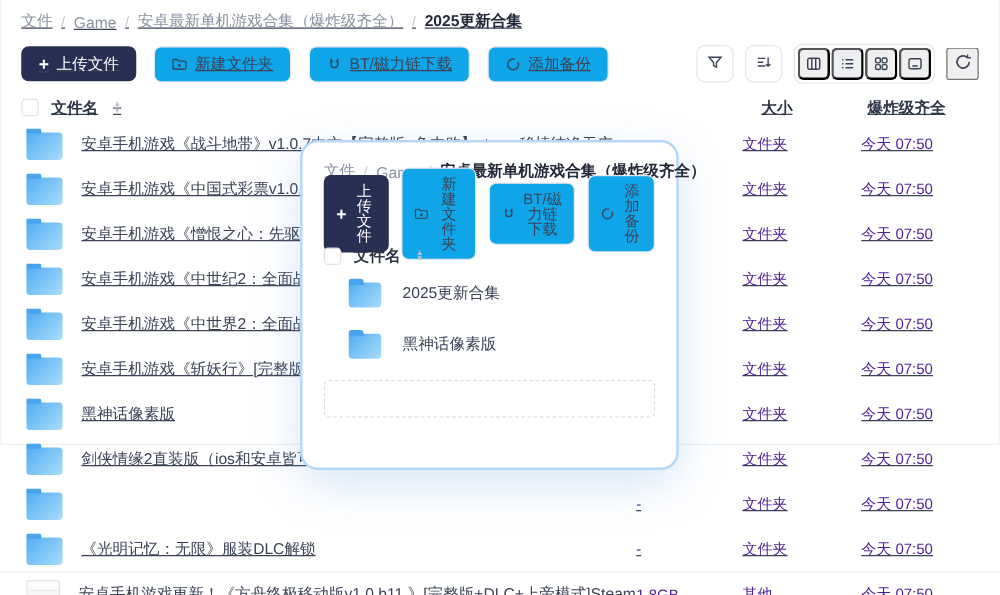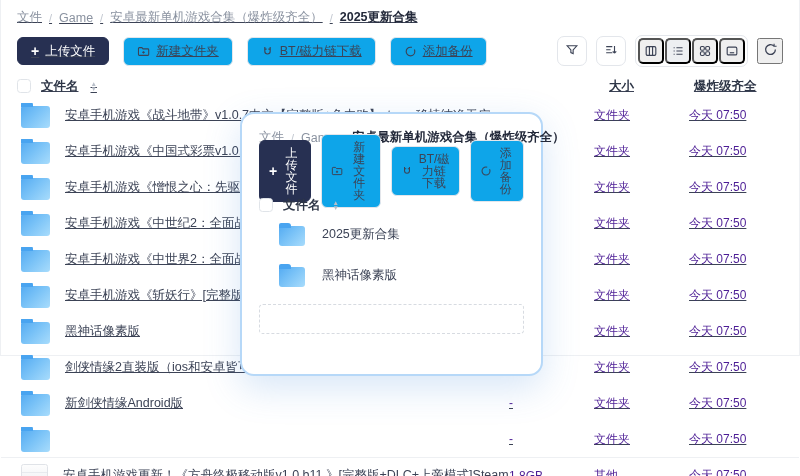--- a/index.html
+++ b/index.html
@@ -259,29 +259,29 @@
           <span class="icon-folder"></span>
           <span class="fname">剑侠情缘2直装版（ios和安卓皆可玩）</span>
         </div>
       <div class="cell c-size">-</div>
       <div class="cell c-type">文件夹</div>
       <div class="cell c-time">今天 07:50</div>
     </div>
     <div class="row">
       <div class="cell name">
           <span class="icon-folder"></span>
-          <span class="fname">新剑侠情缘Android版</span>
-        </div>
-      <div class="cell c-size">-</div>
-      <div class="cell c-type">文件夹</div>
-      <div class="cell c-time">今天 07:50</div>
-    </div>
-    <div class="row">
-      <div class="cell name">
-          <span class="icon-folder"></span>
+        </div>
+      <div class="cell c-size">-</div>
+      <div class="cell c-type">文件夹</div>
+      <div class="cell c-time">今天 07:50</div>
+    </div>
+    <div class="row">
+      <div class="cell name">
+          <span class="icon-folder"></span>
+          <span class="fname">《光明记忆：无限》服装DLC解锁</span>
         </div>
       <div class="cell c-size">-</div>
       <div class="cell c-type">文件夹</div>
       <div class="cell c-time">今天 07:50</div>
     </div>
     <div class="row last">
       <div class="cell name">
           <span class="icon-apk"></span>
           <span class="fname">安卓手机游戏更新！《方舟终极移动版v1.0 b11 》[完整版+DLC+上帝模式]Steam移植.apk</span>
         </div>

